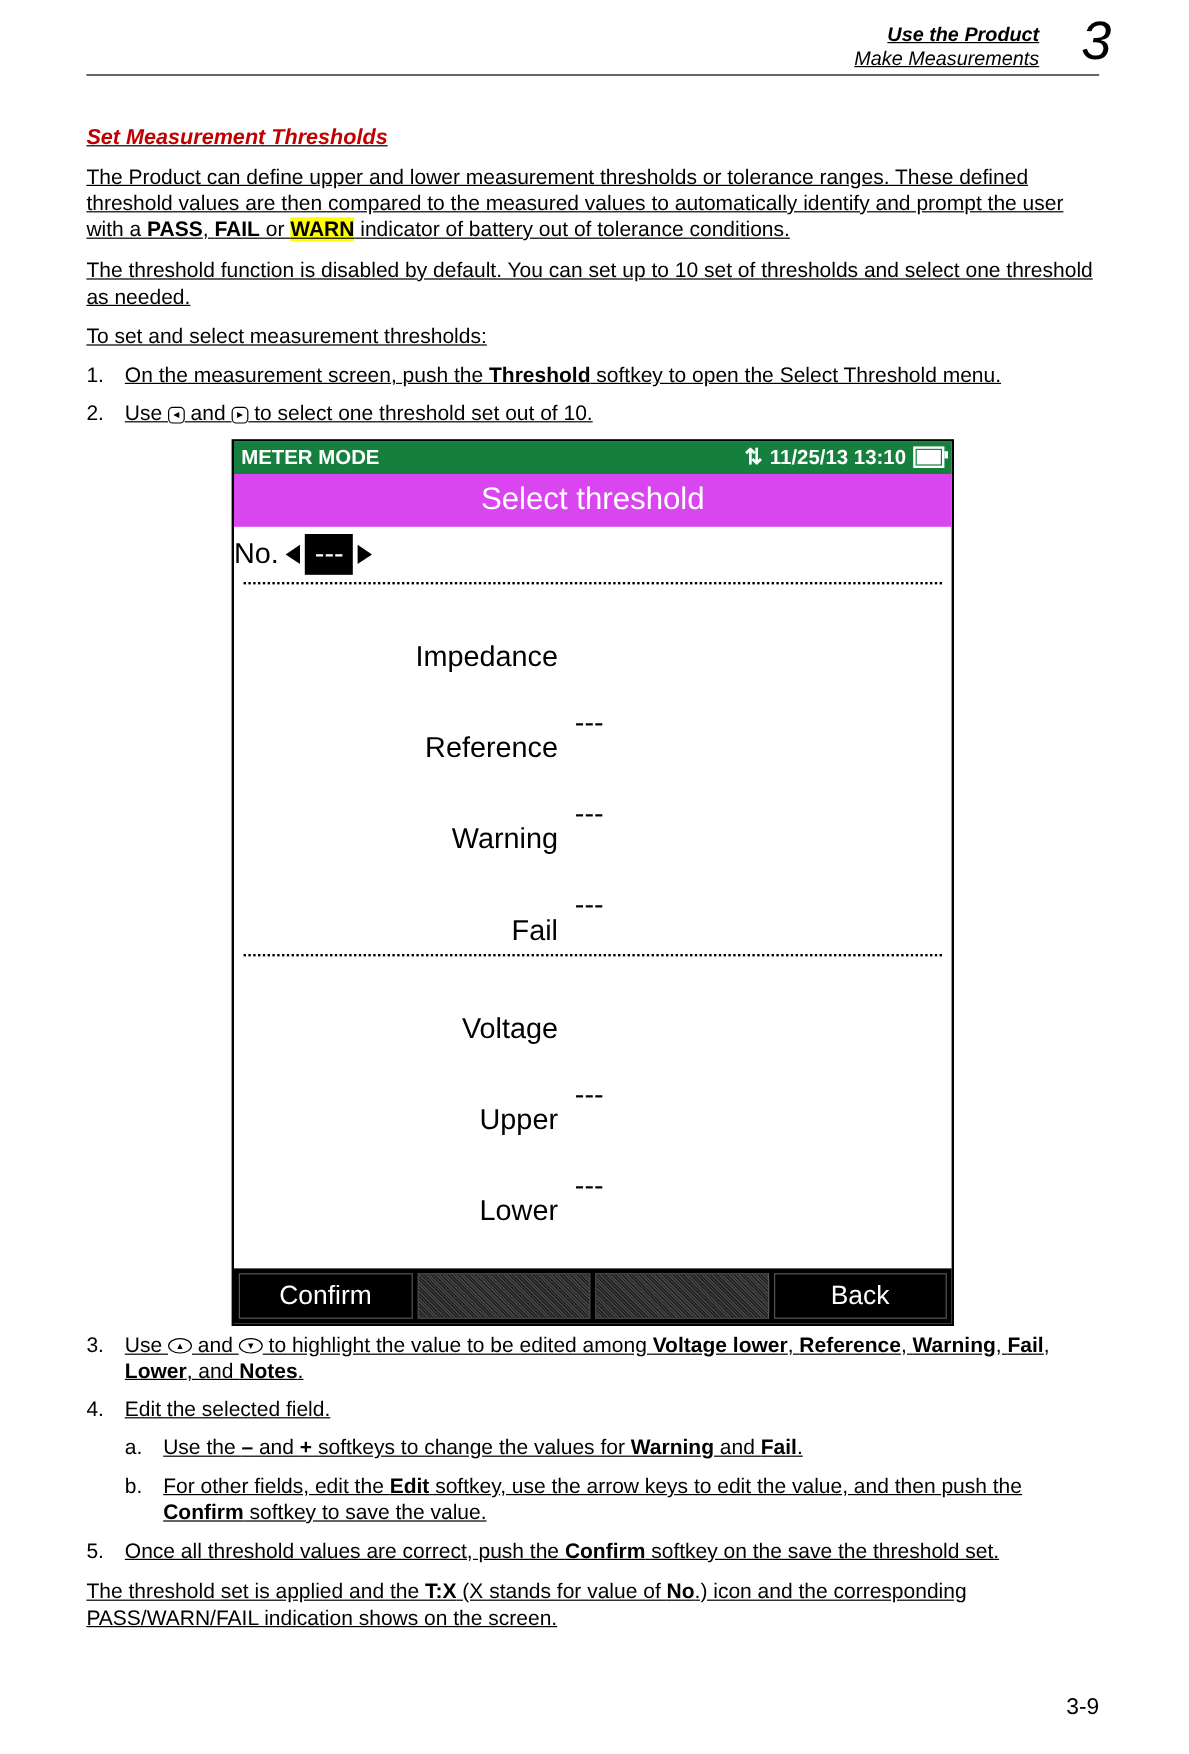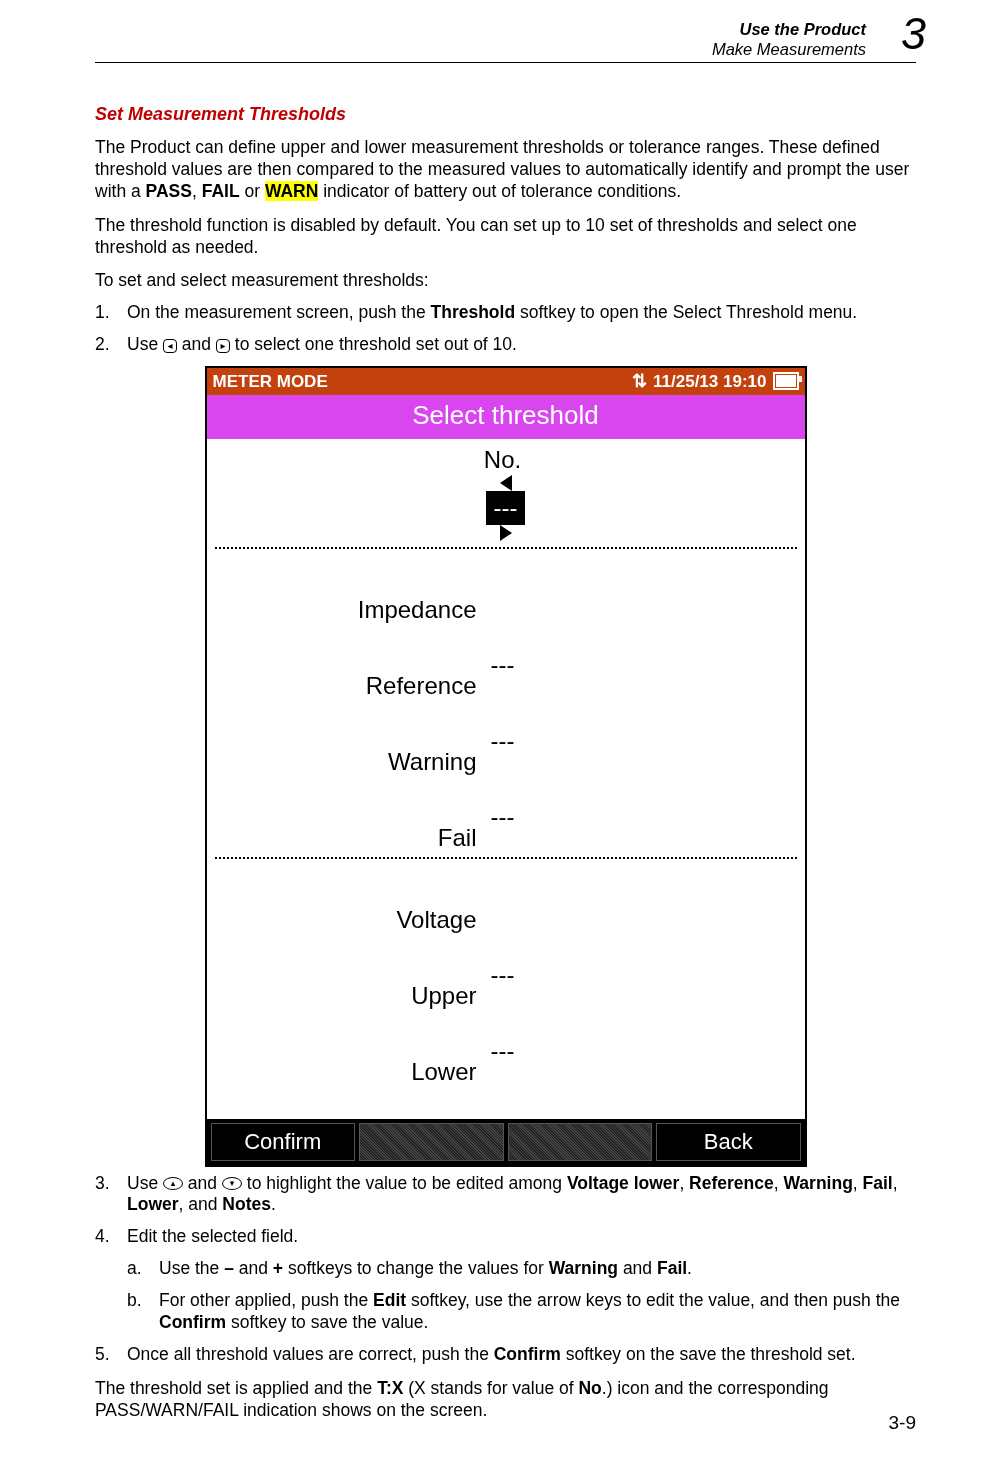--- a/index.html
+++ b/index.html
@@ -7,24 +7,25 @@
     font-family: Arial, Helvetica, sans-serif;
     font-size: 17.5px;
     line-height: 1.25;
     margin: 0;
     padding: 0;
     width: 991px;
     color: #000;
     background: #fff;
   }
   .page {
-    padding: 20px 75px 20px 95px;
+    padding: 20px 75px 20px 72px;
     box-sizing: border-box;
     position: relative;
     min-height: 1462px;
+    text-decoration: underline;
   }
   .header {
     border-bottom: 1.5px solid #000;
     padding-bottom: 2px;
     margin-bottom: 40px;
     position: relative;
   }
   .header-text {
     text-align: right;
     font-style: italic;
@@ -116,21 +117,21 @@
     margin: 8px 0 6px 0;
   }
   .screenshot {
     border: 2px solid #000;
     width: 598px;
     display: inline-block;
     background: #fff;
     text-align: left;
   }
   .ss-top {
-    background: #c2410c;
+    background: #15803d;
     color: #fff;
     display: flex;
     justify-content: space-between;
     align-items: center;
     padding: 2px 6px;
     font-family: Verdana, sans-serif;
     font-weight: bold;
     font-size: 17px;
   }
   .ss-top .right {
@@ -174,24 +175,23 @@
     color: #fff;
     display: inline-flex;
     align-items: center;
     padding: 2px 8px;
     margin: 0 4px;
     gap: 4px;
   }
   .ss-no-row {
     display: flex;
     align-items: center;
-    justify-content: center;
+    justify-content: flex-start;
     padding: 6px 0 4px 0;
     gap: 0;
-    flex-direction: column;
   }
   .ss-no-row .no-label { font-family: Verdana,sans-serif; font-size:24px; margin-right:6px;}
   .ss-no-row .tri-l { width:0;height:0;border-top:8px solid transparent;border-bottom:8px solid transparent;border-right:12px solid #000; }
   .ss-no-row .tri-r { width:0;height:0;border-top:8px solid transparent;border-bottom:8px solid transparent;border-left:12px solid #000; }
   .ss-bottom {
     background: #000;
     color: #fff;
     display: flex;
     padding: 4px 4px;
     gap: 4px;
@@ -260,21 +260,21 @@
       <span>Use </span><span class="arrow-key">◂</span><span> and </span><span class="arrow-key">▸</span><span> to select one threshold set out of 10.</span>
     </li>
   </ol>
 
   <div class="screenshot-wrap">
     <div class="screenshot">
       <div class="ss-top">
         <span>METER MODE</span>
         <span class="right">
           <span class="swap-icon">⇅</span>
-          <span>11/25/13 19:10</span>
+          <span>11/25/13 13:10</span>
           <span class="battery-icon">
               <span class="fill"></span>
             </span>
         </span>
       </div>
       <div class="ss-title">Select threshold</div>
       <div class="ss-body">
         <div class="ss-no-row">
           <span class="no-label">No.</span>
           <span class="tri-l"></span>
@@ -326,21 +326,21 @@
     <li>
       <span>Use </span><span class="oval-key">▴</span><span> and </span><span class="oval-key">▾</span><span> to highlight the value to be edited among </span><span class="bold">Voltage lower</span><span>, </span><span class="bold">Reference</span><span>, </span><span class="bold">Warning</span><span>, </span><span class="bold">Fail</span><span>, </span><span class="bold">Lower</span><span>, and </span><span class="bold">Notes</span><span>.</span>
     </li>
     <li>
       <span>Edit the selected field.</span>
       <ol class="lettered" style="margin-top:10px;">
         <li>
           <span>Use the </span><span class="bold">–</span><span> and </span><span class="bold">+</span><span> softkeys to change the values for </span><span class="bold">Warning</span><span> and </span><span class="bold">Fail</span><span>.</span>
         </li>
         <li>
-          <span>For other applied, push the </span><span class="bold">Edit</span><span> softkey, use the arrow keys to edit the value, and then push the </span><span class="bold">Confirm</span><span> softkey to save the value.</span>
+          <span>For other fields, edit the </span><span class="bold">Edit</span><span> softkey, use the arrow keys to edit the value, and then push the </span><span class="bold">Confirm</span><span> softkey to save the value.</span>
         </li>
       </ol>
     </li>
     <li>
       <span>Once all threshold values are correct, push the </span><span class="bold">Confirm</span><span> softkey on the save the threshold set.</span>
     </li>
   </ol>
 
   <p>
     <span>The threshold set is applied and the </span><span class="bold">T:X</span><span> (X stands for value of </span><span class="bold">No</span><span>.) icon and the corresponding PASS/WARN/FAIL indication shows on the screen.</span>

